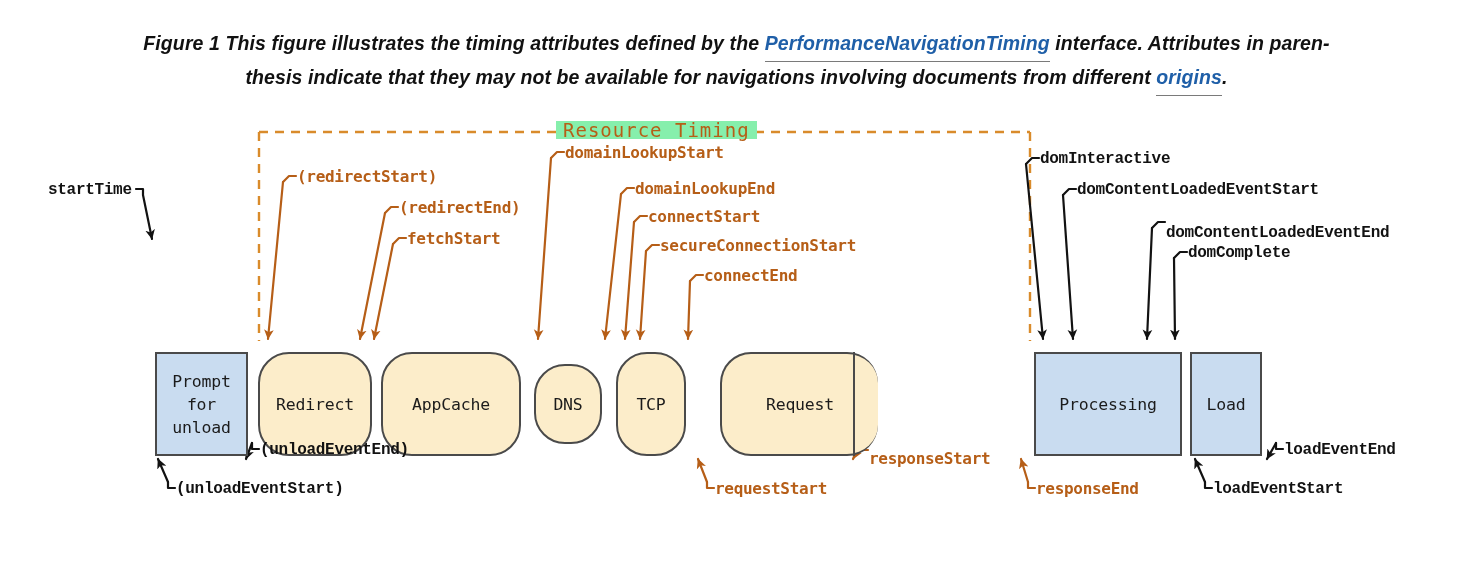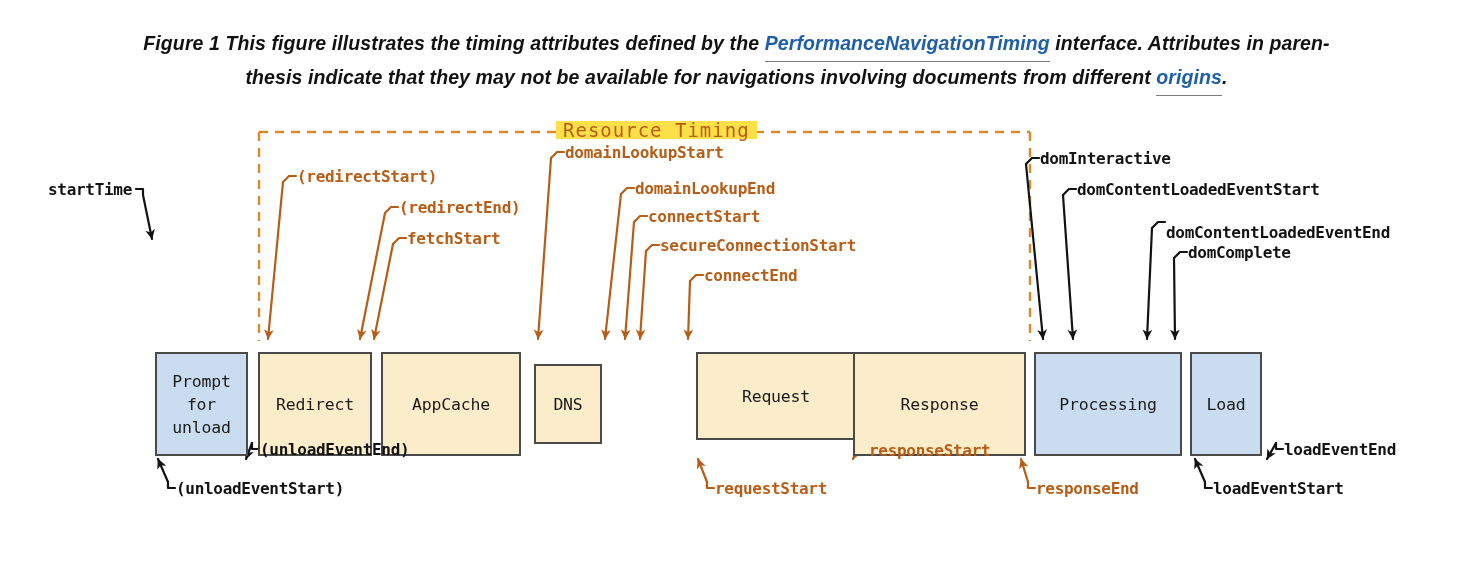--- a/index.html
+++ b/index.html
@@ -34,37 +34,37 @@
   .box{
     position:absolute;box-sizing:border-box;
     border:2px solid #4a4a4a;
     display:flex;align-items:center;justify-content:center;
     text-align:center;
     font-family:"DejaVu Sans Mono","Liberation Mono",monospace;
     font-size:16.5px;line-height:23px;color:#1b1b1b;
     letter-spacing:-0.2px;
   }
   .box.blue{background:#c9dcf0;}
-  .box.yellow{background:#fcedca;}
+  .box.yellow{background:#fcedca;border-radius:31px;}
   .box.nr{border-right:none;}
   .box.nl{border-left:none;}
   .divider{position:absolute;width:2px;background:#4a4a4a;}
 
   
   .lbl{
     position:absolute;white-space:nowrap;
     font-family:"DejaVu Sans Mono","Liberation Mono",monospace;
     font-size:16px;line-height:18px;
     letter-spacing:-0.3px;
   }
-  .lbl.black{color:#121212;font-weight:700;}
+  .lbl.black{color:#121212;font-weight:700;font-family:Liberation Mono, monospace;}
   .lbl.orange{color:#b65e17;font-weight:700;}
   .lbl.rt{
     color:#b65e17;font-weight:400;font-size:19px;letter-spacing:1px;
-    background:#fde047;padding:0 7px;
+    background:#86efac;padding:0 7px;
   }
 </style>
 </head>
 <body>
 
 <div id="root">
 
   <div class="caption">
     <span class="ln"><span>Figure 1 This figure illustrates the timing attributes defined by the </span><a href="#">PerformanceNavigationTiming</a><span> interface. Attributes in paren-</span></span>
     <span class="ln"><span>thesis indicate that they may not be available for navigations involving documents from different </span><a href="#">origins</a><span>.</span></span>
@@ -181,36 +181,36 @@
     </div>
     <div class="box yellow" style="left:258px;top:256px;width:114px;height:104px;">
       <span>Redirect</span>
     </div>
     <div class="box yellow" style="left:381px;top:256px;width:140px;height:104px;">
       <span>AppCache</span>
     </div>
     <div class="box yellow" style="left:534px;top:268px;width:68px;height:80px;">
       <span>DNS</span>
     </div>
-    <div class="box yellow nr" style="left:696px;top:256px;width:158px;height:88px;">
+    <div class="box yellow" style="left:616px;top:256px;width:70px;height:104px;">
+      <span>TCP</span>
+    </div>
+    <div class="box yellow nr" style="left:720px;top:256px;width:158px;height:104px;">
       <span>Request</span>
     </div>
     <div class="divider" style="left:853px;top:256px;height:104px;"></div>
-    <div class="box yellow nl" style="left:855px;top:256px;width:171px;height:104px;">
-      <span>Response</span>
-    </div>
     <div class="box blue" style="left:1034px;top:256px;width:148px;height:104px;">
       <span>Processing</span>
     </div>
     <div class="box blue" style="left:1190px;top:256px;width:72px;height:104px;">
       <span>Load</span>
     </div>
 
     <div class="lbl black" style="left:176px;top:384px;">(unloadEventStart)</div>
     <div class="lbl black" style="left:260px;top:345px;">(unloadEventEnd)</div>
     <div class="lbl orange" style="left:715px;top:384px;">requestStart</div>
-    <div class="lbl orange" style="left:869px;top:346px;">responseStart</div>
+    <div class="lbl orange" style="left:869px;top:354px;">responseStart</div>
     <div class="lbl orange" style="left:1036px;top:384px;">responseEnd</div>
     <div class="lbl black" style="left:1213px;top:384px;">loadEventStart</div>
     <div class="lbl black" style="left:1284px;top:345px;">loadEventEnd</div>
 
   </div>
 </div>
 
 </body></html>

